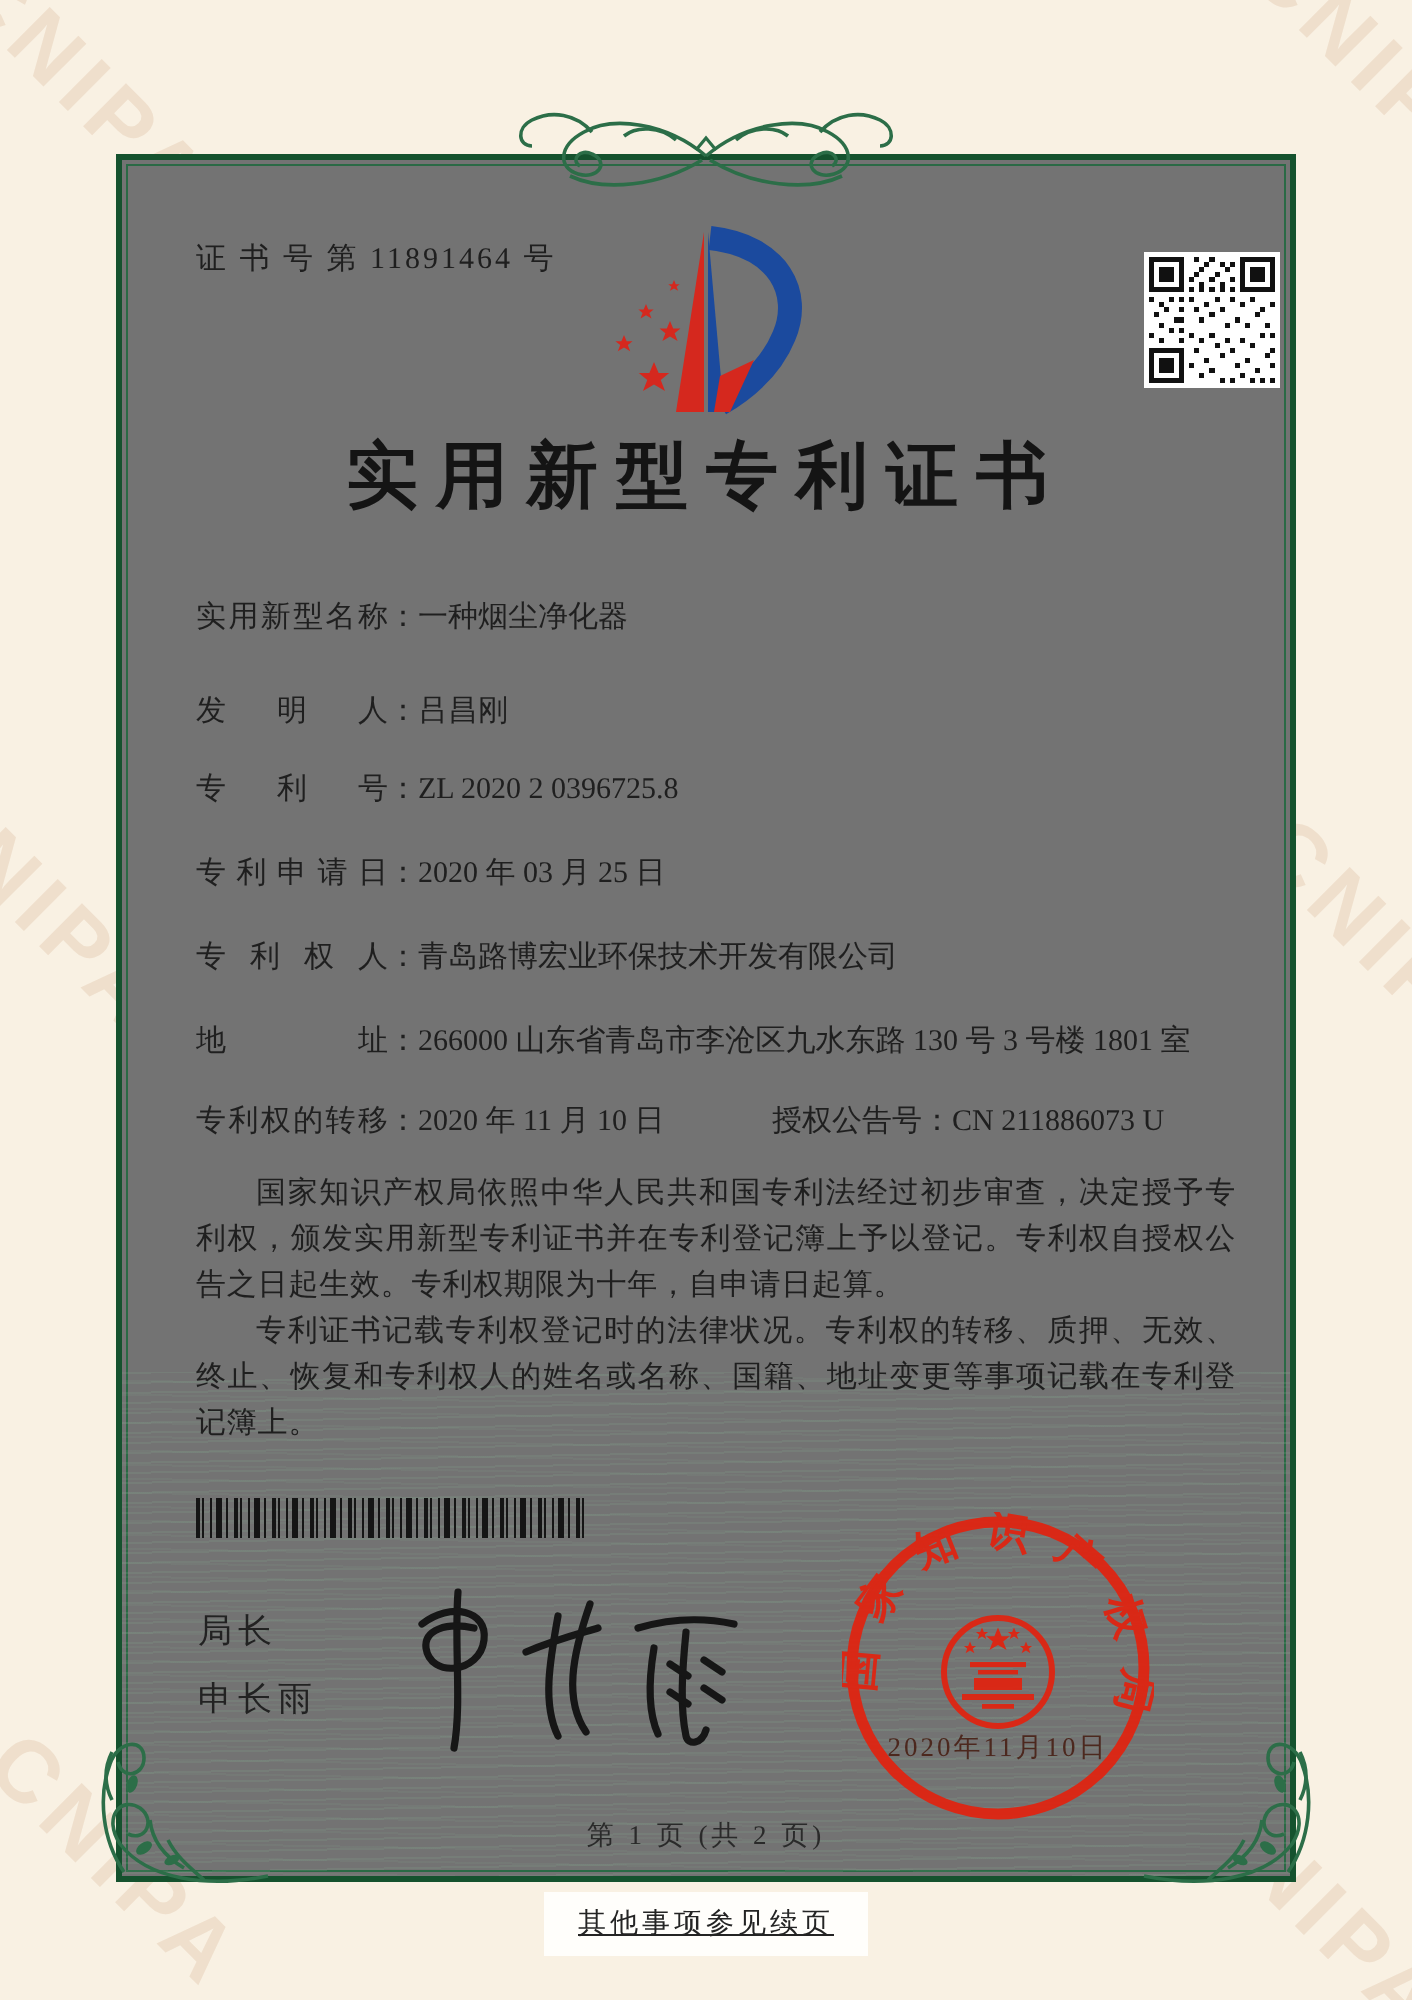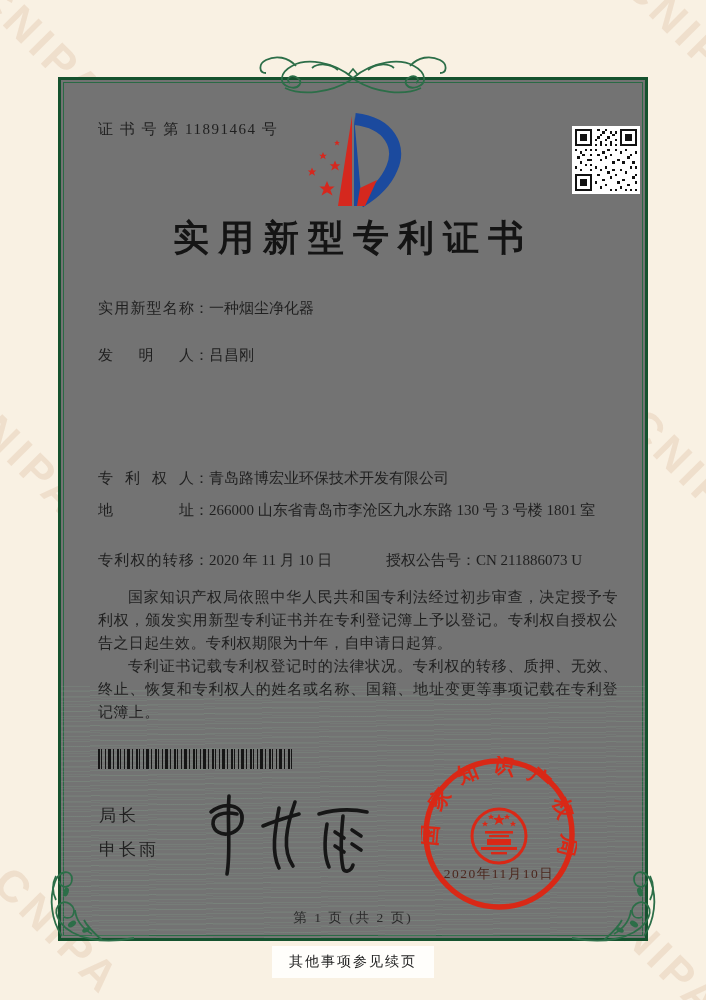--- a/index.html
+++ b/index.html
@@ -45,21 +45,21 @@
   .sig{position:absolute;left:130px;top:700px;}
   .seal{position:absolute;left:360px;top:676px;width:156px;height:156px;opacity:0.95;}
   .page-info{position:absolute;left:0;top:829px;width:100%;text-align:center;
              font-size:13.5px;letter-spacing:2px;color:#2a2a2a;}
   
   .flourish-top{position:absolute;left:238px;top:53px;}
   .flourish-bl{position:absolute;left:42px;top:850px;}
   .flourish-br{position:absolute;left:564px;top:850px;transform:scaleX(-1);}
   
   .note-box{position:absolute;top:946px;left:50%;transform:translateX(-50%);
-            background:#fffefb;padding:7px 17px;font-size:14px;letter-spacing:2px;color:#242424;}
+            background:#fffefb;padding:7px 17px;font-size:14px;letter-spacing:2px;color:#242424;text-decoration:underline;}
 </style>
 </head>
 <body>
 
 <div class="page">
 
   <div class="wm" style="left:-38px;top:18px;">CNIPA</div>
   <div class="wm" style="left:608px;top:8px;">CNIPA</div>
   <div class="wm" style="left:455px;top:300px;">CNIPA</div>
   <div class="wm" style="left:-60px;top:428px;">CNIPA</div>
@@ -114,24 +114,30 @@
     </div>
 
     <div class="title">实用新型专利证书</div>
 
     <div class="row" style="top:219px;">
       <span class="flabel">实用新型名称</span><span>：</span><span>一种烟尘净化器</span>
     </div>
     <div class="row" style="top:266px;">
       <span class="flabel">发明人</span><span>：</span><span>吕昌刚</span>
     </div>
+    <div class="row" style="top:305px;">
+      <span class="flabel">专利号</span><span>：</span><span>ZL 2020 2 0396725.8</span>
+    </div>
+    <div class="row" style="top:347px;">
+      <span class="flabel">专利申请日</span><span>：</span><span>2020 年 03 月 25 日</span>
+    </div>
     <div class="row" style="top:389px;">
       <span class="flabel">专利权人</span><span>：</span><span>青岛路博宏业环保技术开发有限公司</span>
     </div>
-    <div class="row" style="top:421px;">
+    <div class="row" style="top:431px;">
       <span class="flabel">地址</span><span>：</span><span>266000 山东省青岛市李沧区九水东路 130 号 3 号楼 1801 室</span>
     </div>
     <div class="row" style="top:471px;">
       <span class="flabel">专利权的转移</span><span>：</span><span>2020 年 11 月 10 日</span>
       <span class="pair2">
         <span class="flabel2">授权公告号</span><span>：</span><span>CN 211886073 U</span>
       </span>
     </div>
 
     <div class="paras">

